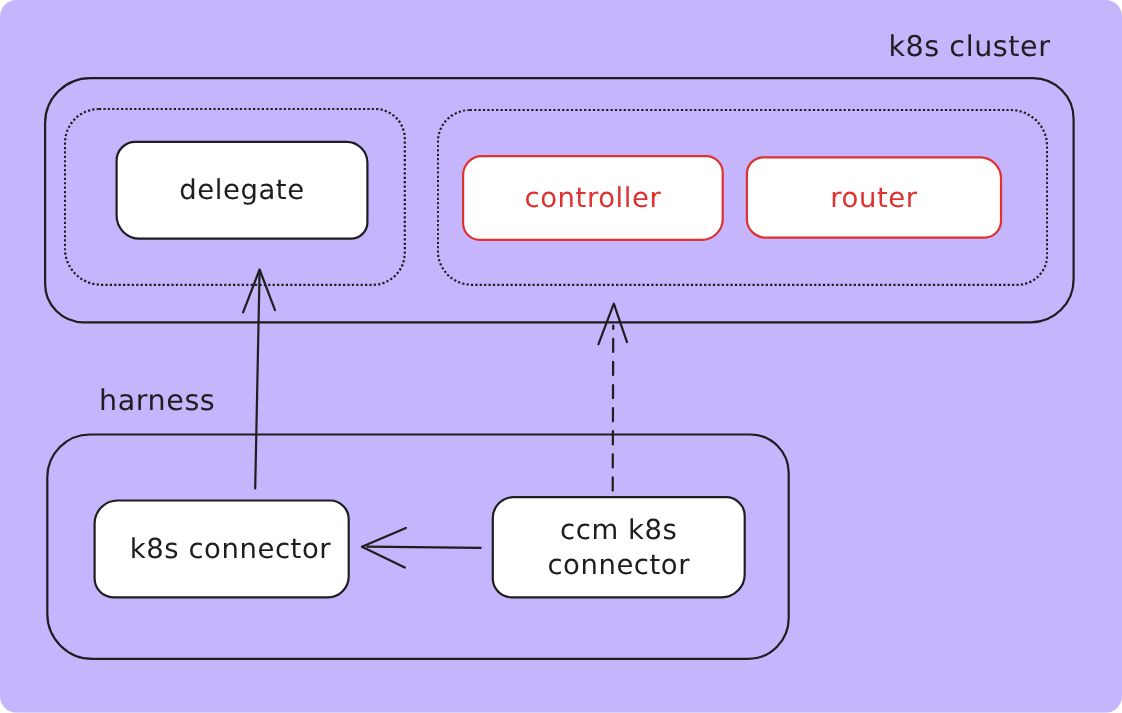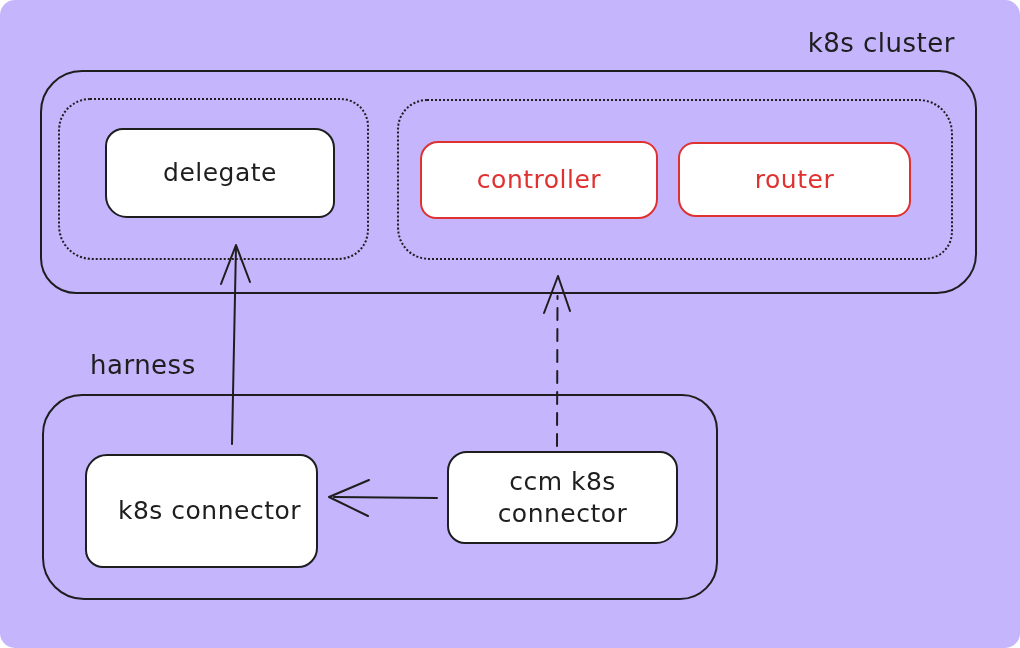--- a/index.html
+++ b/index.html
@@ -83,21 +83,21 @@
   </div>
 
   <div class="box red-box node red-text" style="left:678px; top:142px; width:233px; height:75px; border-radius:16px 20px 16px 18px;">
     <span>router</span>
   </div>
 
   <div class="section-label" style="left:75px; top:350px;margin-left:15px;">harness</div>
 
   <div class="box solid-box" style="left:42px; top:394px; width:676px; height:206px; border-radius:40px 36px 38px 42px;"></div>
 
-  <div class="box solid-box node" style="left:85px; top:454px; width:233px; height:114px; border-radius:22px 18px 20px 18px;padding-left:16px;">
+  <div class="box solid-box node" style="left:85px; top:454px; width:233px; height:90px; border-radius:22px 18px 20px 18px;padding-left:16px;">
     <span>k8s connector</span>
   </div>
 
   <div class="box solid-box node" style="left:447px; top:451px; width:231px; height:93px; border-radius:20px 18px 22px 18px;">
     <span>
       <span style="display:block;">ccm k8s</span>
       <span style="display:block;">connector</span>
     </span>
   </div>
 

